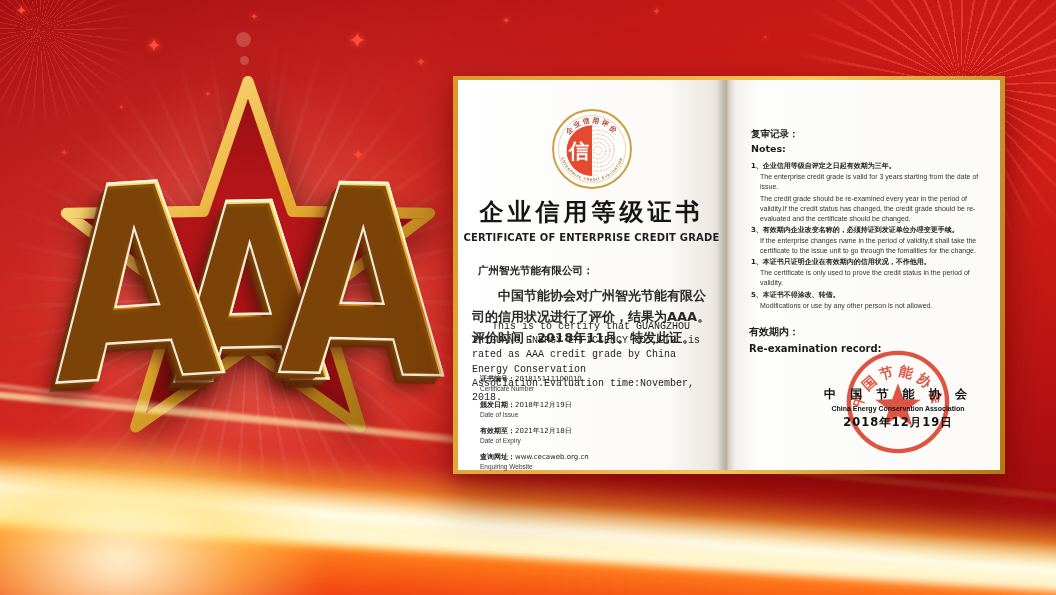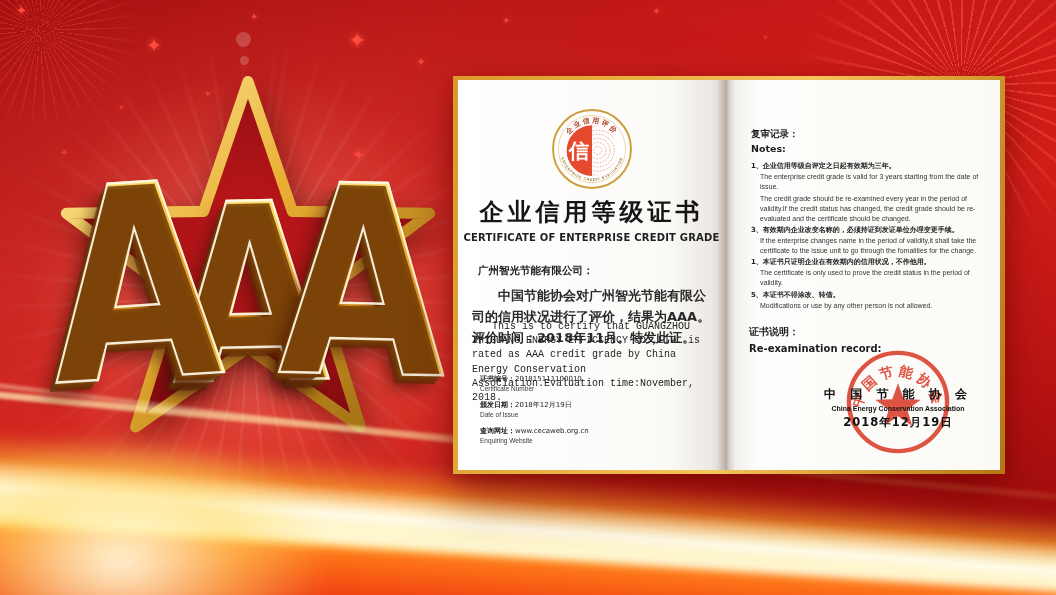--- a/index.html
+++ b/index.html
@@ -196,20 +196,24 @@
         <div class="abs fields">
           <div class="field">
             <div class="row"><span>证书编号：</span><span class="val">201815111100010</span></div>
             <div class="sub">Certificate Number</div>
           </div>
           <div class="field">
             <div class="row"><span>颁发日期：</span><span class="val">2018年12月19日</span></div>
             <div class="sub">Date of Issue</div>
           </div>
           <div class="field">
+            <div class="row"><span>有效期至：</span><span class="val">2021年12月18日</span></div>
+            <div class="sub">Date of Expiry</div>
+          </div>
+          <div class="field">
             <div class="row"><span>查询网址：</span><span class="val">www.cecaweb.org.cn</span></div>
             <div class="sub">Enquiring Website</div>
           </div>
         </div>
       </div>
 
       <div class="page page-right">
         <div class="abs notes-title">
           <div>复审记录：</div>
           <div>Notes:</div>
@@ -231,21 +235,21 @@
             <div class="zh">1、本证书只证明企业在有效期内的信用状况，不作他用。</div>
             <div class="en">The certificate is only used to prove the credit status in the period of validity.</div>
           </div>
           <div class="note">
             <div class="zh">5、本证书不得涂改、转借。</div>
             <div class="en">Modifications or use by any other person is not allowed.</div>
           </div>
         </div>
 
         <div class="abs reexam">
-          <div>证书说明：</div>
+          <div>有效期内：</div>
           <div>Re-examination record:</div>
         </div>
 
         <svg class="abs seal-svg" viewBox="0 0 110 110">
           <defs>
               <path id="sealArc" d="M 19,57 A 37,37 0 0 1 91,57" fill="none"></path>
             </defs>
           <circle cx="55" cy="55" r="50" fill="none" stroke="#dc4634" stroke-width="4.5"></circle>
           <text font-size="14" font-weight="bold" fill="#dc4634" letter-spacing="4" font-family="DejaVu Sans, sans-serif">
             <textPath href="#sealArc" startOffset="50%" text-anchor="middle">中国节能协会</textPath>

